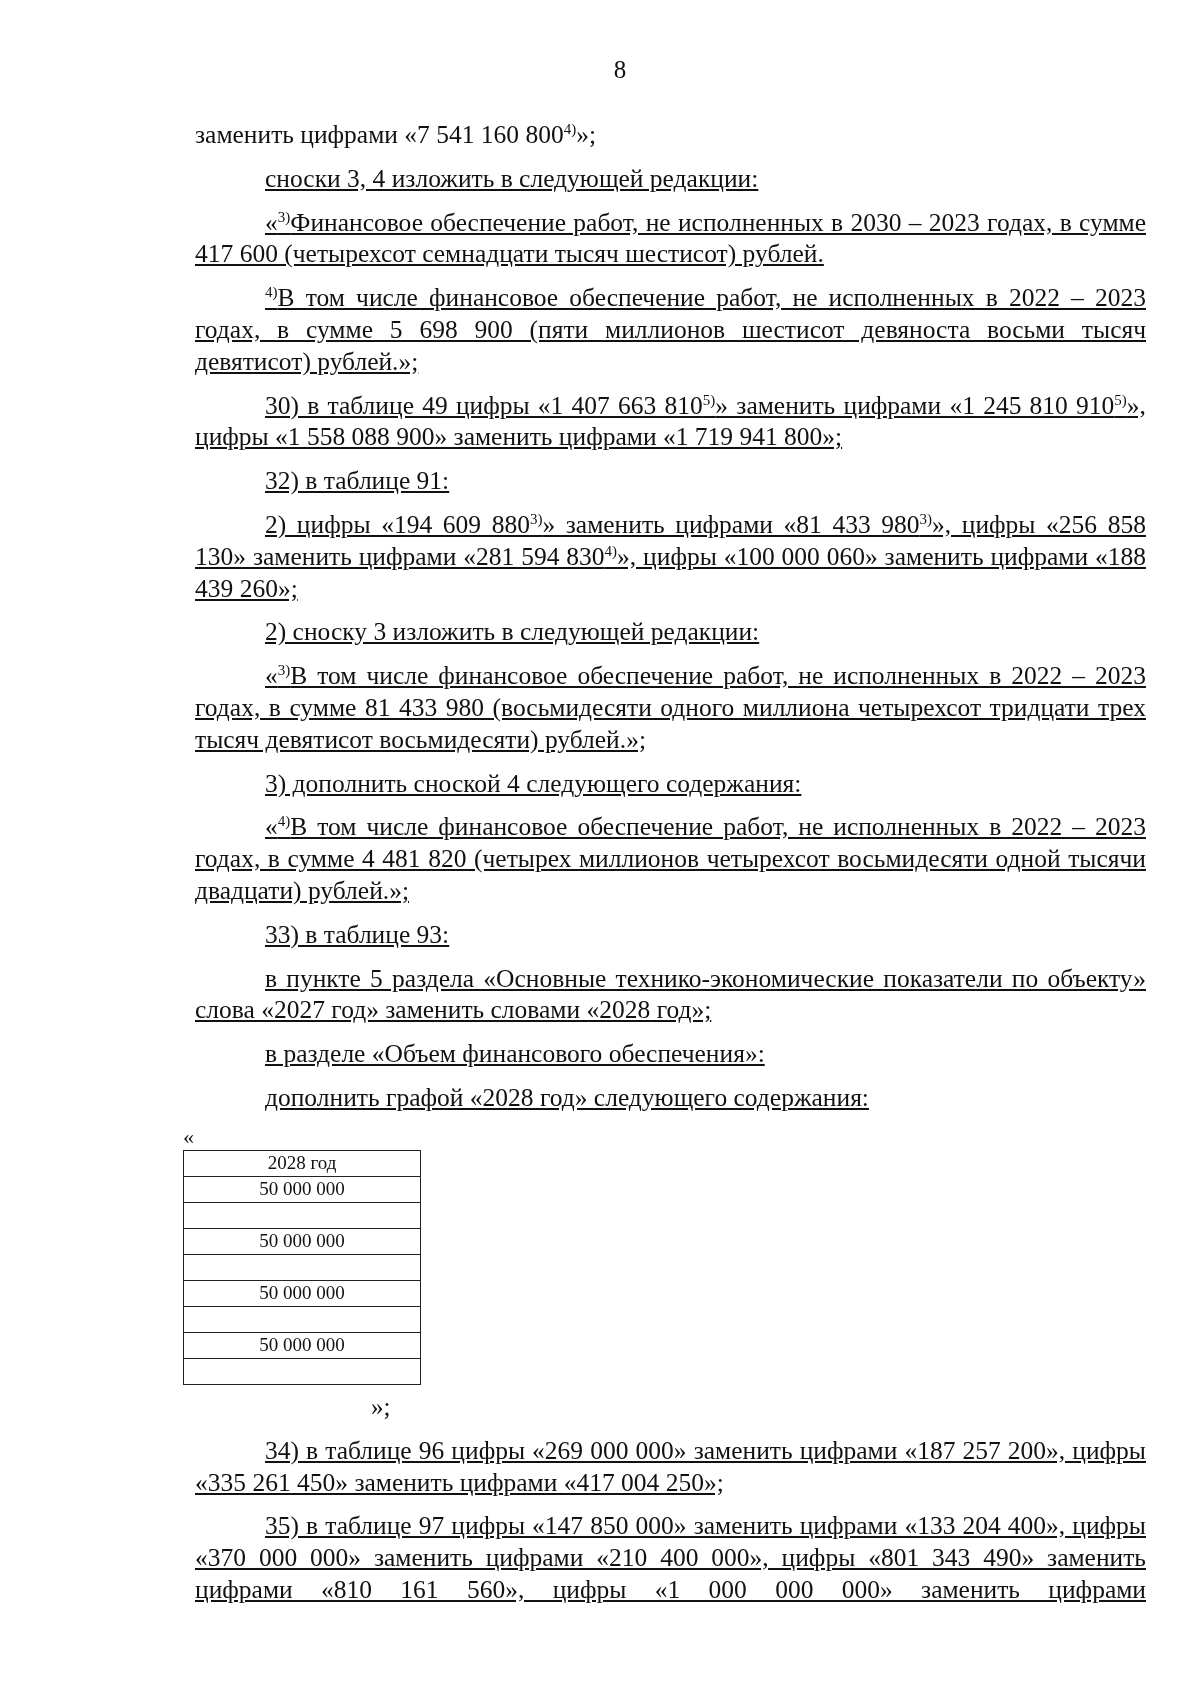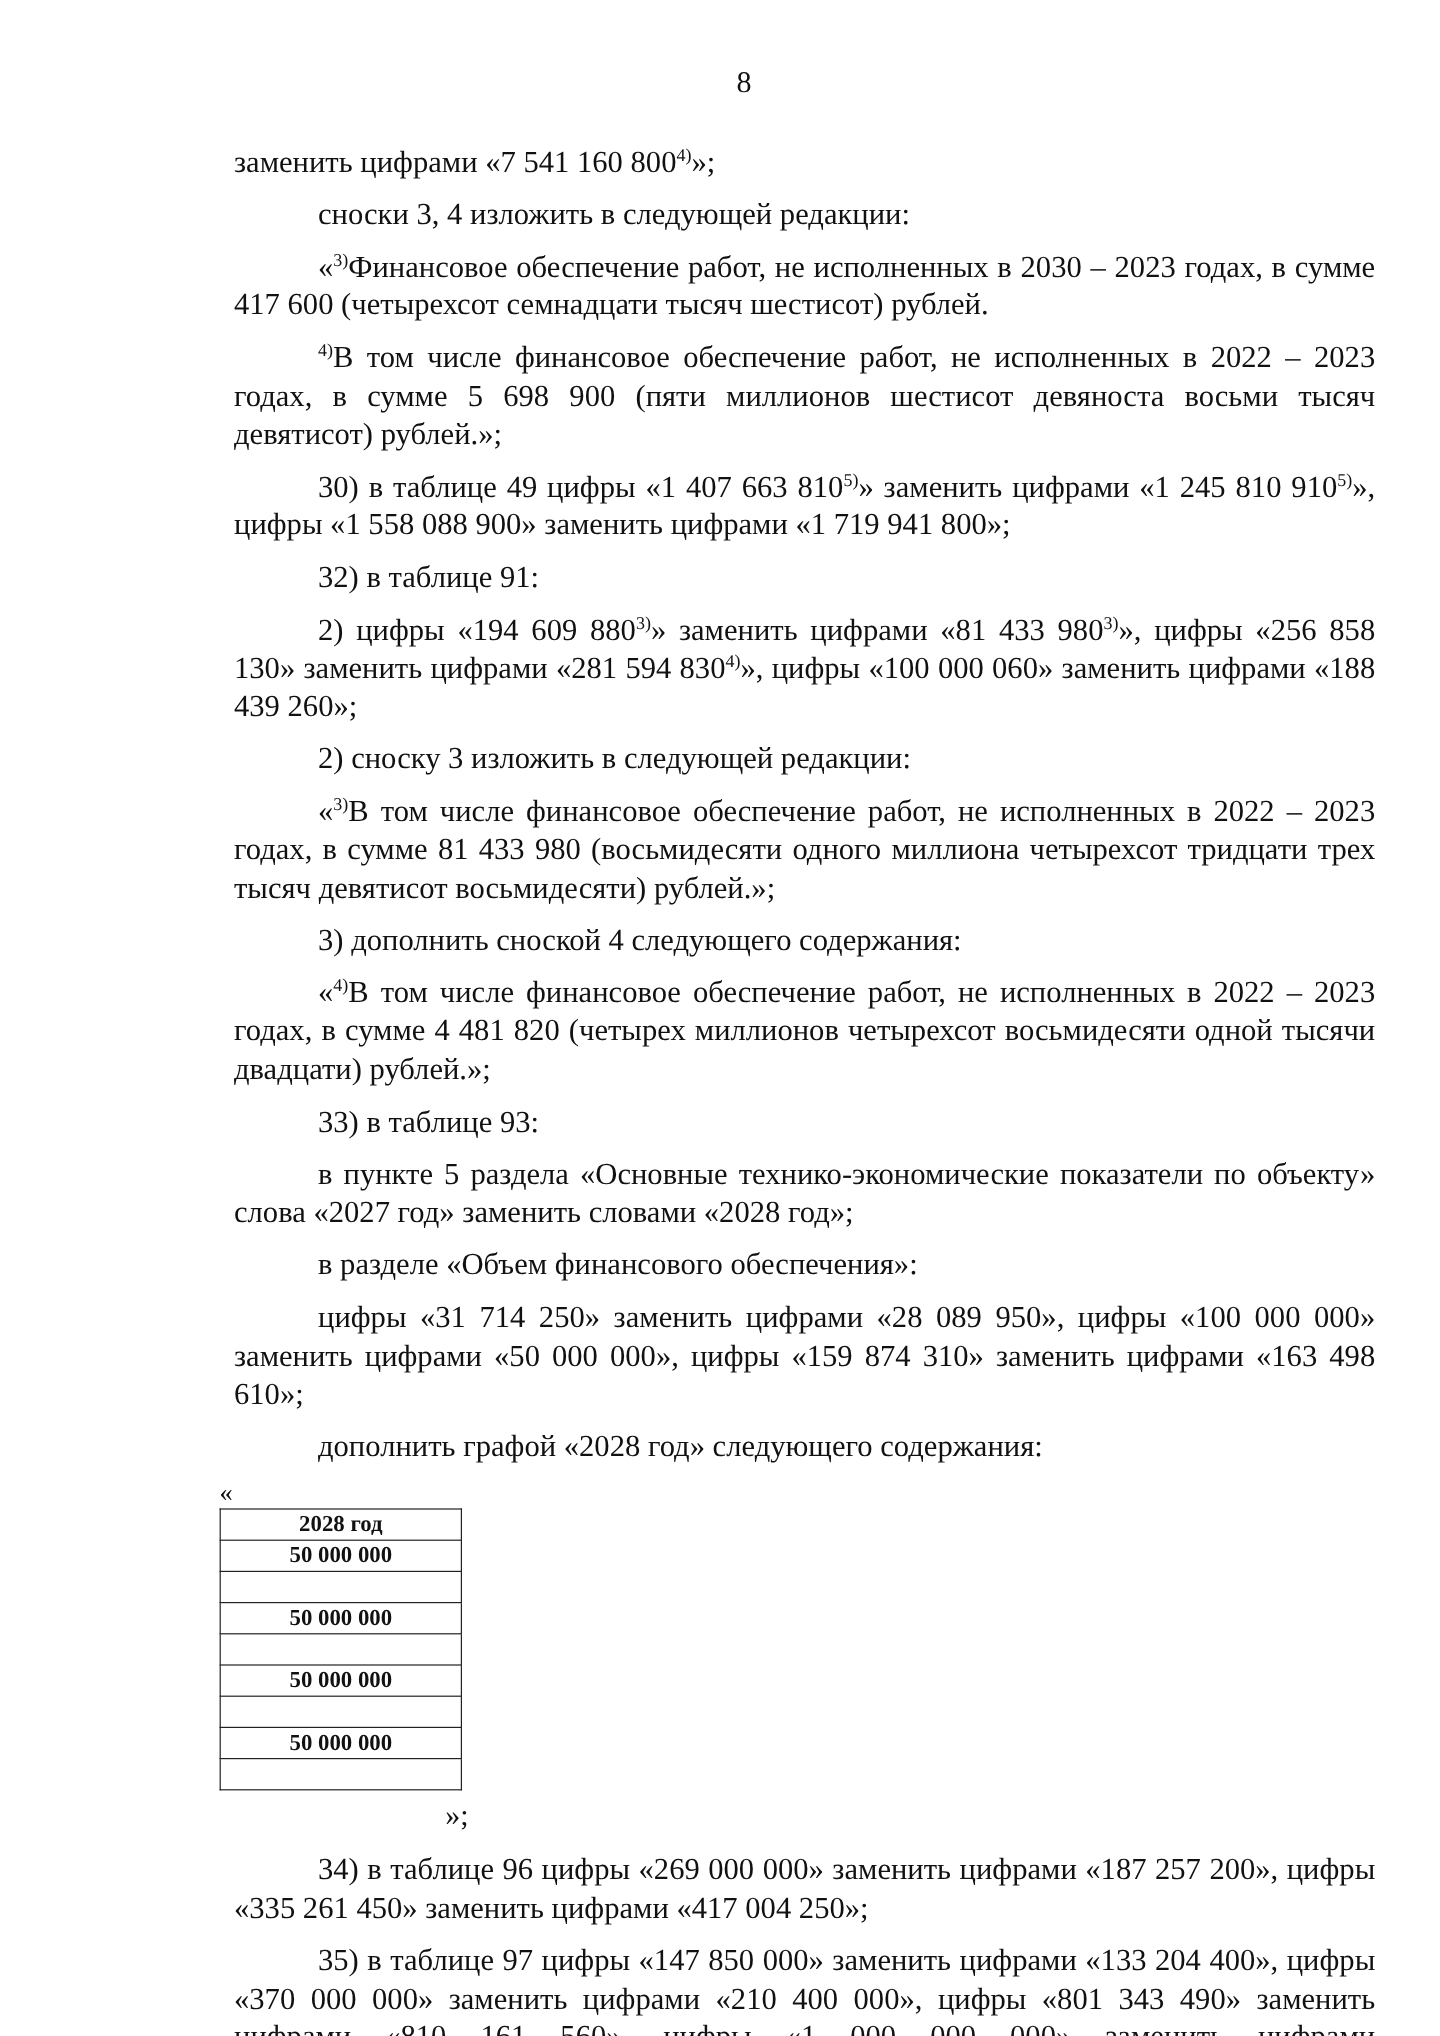--- a/index.html
+++ b/index.html
@@ -1,25 +1,25 @@
 <!DOCTYPE html>
 <html><head>
 <meta charset="utf-8">
 <style>
   html, body { margin: 0; padding: 0; background: #ffffff; }
   body { width: 1200px; height: 1697px; position: relative; overflow: hidden; }
   .page { position: absolute; left: 0; top: 0; width: 1200px; height: 1697px; background: #fff; color: #111; font-family: "Liberation Serif", "DejaVu Serif", serif; }
   .page-number { position: absolute; top: 56px; left: 0; width: 1240px; text-align: center; font-size: 25px; }
   .body { position: absolute; left: 183px; top: 107px; width: 975px; font-size: 25.5px; line-height: 31.8px; }
   .p { margin: 12px; text-align: justify; text-align-last: left; }
-  .ind { text-indent: 70px; }
+  .ind { text-indent: 70px; text-decoration: underline; }
   .just-last { text-align-last: justify; }
   sup { font-size: 15px; line-height: 0; vertical-align: 9px; }
   .quote-open { margin: 4px 0 0 0; font-size: 22px; line-height: 22px; }
-  table.t { border-collapse: collapse; width: 202px; margin-top: 2px; font-size: 19px; font-weight: bold; }
+  table.t { border-collapse: collapse; width: 238px; margin-top: 2px; font-size: 19px; }
   table.t td { border: 1.5px solid #222; height: 25px; padding: 0; text-align: center; line-height: 22px; }
   .quote-close { margin: 6px 0 0 188px; font-size: 25px; line-height: 32px; }
 </style>
 </head>
 <body>
 
 <div class="page">
   <div class="page-number">8</div>
 
   <div class="body">
@@ -42,21 +42,20 @@
 
     <p class="p ind"><span>«</span><sup>3)</sup><span>В том числе финансовое обеспечение работ, не исполненных в 2022 – 2023 годах, в сумме 81 433 980 (восьмидесяти одного миллиона четырехсот тридцати трех тысяч девятисот восьмидесяти) рублей.»;</span></p>
 
     <p class="p ind">3) дополнить сноской 4 следующего содержания:</p>
 
     <p class="p ind"><span>«</span><sup>4)</sup><span>В том числе финансовое обеспечение работ, не исполненных в 2022 – 2023 годах, в сумме 4 481 820 (четырех миллионов четырехсот восьмидесяти одной тысячи двадцати) рублей.»;</span></p>
 
     <p class="p ind">33) в таблице 93:</p>
     <p class="p ind">в пункте 5 раздела «Основные технико-экономические показатели по объекту» слова «2027 год» заменить словами «2028 год»;</p>
     <p class="p ind">в разделе «Объем финансового обеспечения»:</p>
-    <p class="p ind">цифры «31 714 250» заменить цифрами «28 089 950», цифры «100 000 000» заменить цифрами «50 000 000», цифры «159 874 310» заменить цифрами «163 498 610»;</p>
     <p class="p ind">дополнить графой «2028 год» следующего содержания:</p>
 
     <div class="quote-open">«</div>
 
     <table class="t">
       <tbody>
           <tr>
             <td>2028 год</td>
           </tr>
       <tr>

